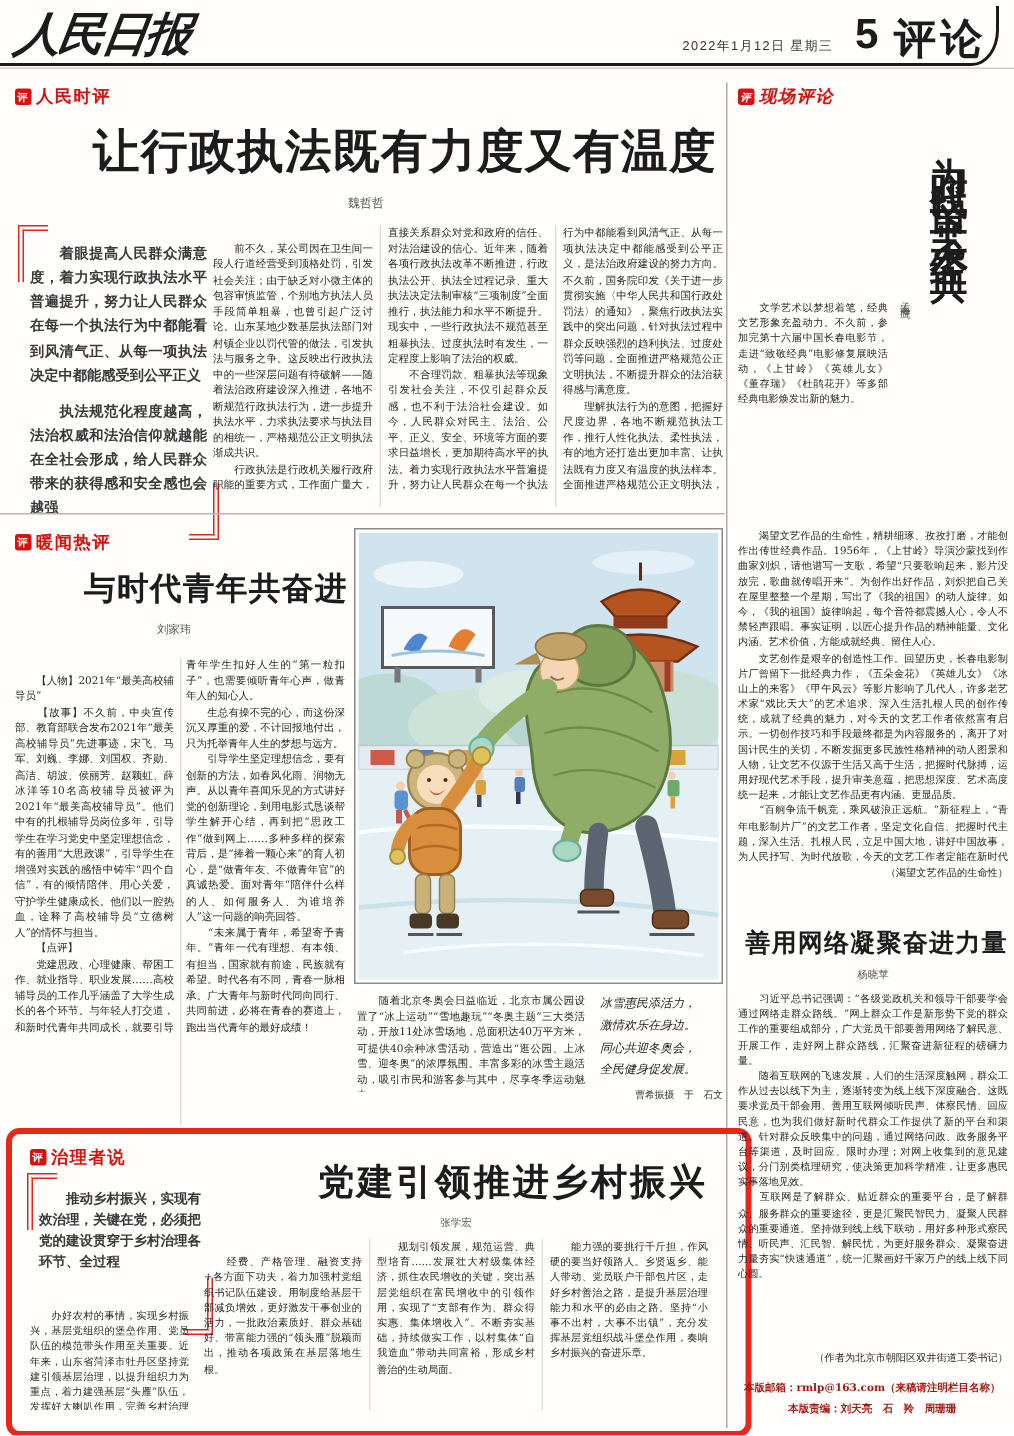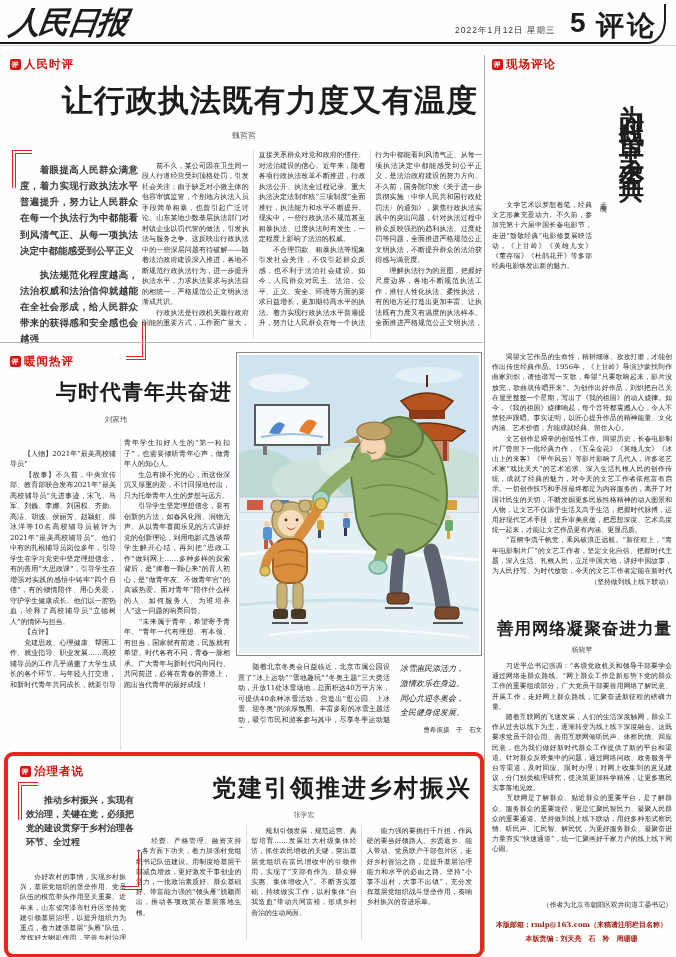--- a/index.html
+++ b/index.html
@@ -31,21 +31,21 @@
   .pq::after{content:"";position:absolute;right:0;bottom:0;width:16px;height:34px;
              border-right:4px double #e0251c;border-bottom:4px double #e0251c;}
   
   .bodytxt{font-size:7px;line-height:1.5;text-align:justify;color:#262626;
            white-space:pre-line;overflow:hidden;}
   .cols3{column-count:3;column-gap:10px;column-rule:1px solid #ddd;}
   .cols2{column-count:2;column-gap:8px;column-rule:1px solid #ddd;}
   .rule-h{border-top:1px solid #b5b5b5;}
   .rule-v{border-left:1px solid #aaa;}
   
-  .redbox{left:4px;top:752px;width:472px;height:198px;border:4px solid #e8271b;border-radius:9px;}
+  .redbox{left:4px;top:752px;width:472px;height:198px;border:4px solid #e8271b;border-radius:9px;padding-left:17px;}
   
   .vhead{writing-mode:vertical-rl;text-orientation:upright;font-weight:900;
          font-size:25px;letter-spacing:9px;}
   .vauthor{writing-mode:vertical-rl;text-orientation:upright;font-size:7px;color:#555;letter-spacing:2px;}
   .attr{text-align:right;font-size:6.8px;color:#262626;}
   .footerline{text-align:center;font-size:7px;font-weight:bold;color:#9f1b10;}
   .poem{font-style:italic;font-size:8px;line-height:1.85;white-space:pre-line;color:#222;}
   .illo-frame{border:1px solid #8a8a8a;padding:2px;background:#fff;}
 </style>
 </head>
@@ -230,31 +230,31 @@
     <div class="abs bodytxt" style="left:12px;top:116px;width:106px;height:68px;font-size:6.8px;">　　办好农村的事情，实现乡村振兴，基层党组织的堡垒作用、党员队伍的模范带头作用至关重要。近年来，山东省菏泽市牡丹区坚持党建引领基层治理，以提升组织力为重点，着力建强基层“头雁”队伍，发挥好大喇叭作用，完善乡村治理体系，不断夯实乡村振兴的组织基础。</div>
     <div class="abs h1 sans" style="left:128px;top:16px;width:336px;font-size:24px;letter-spacing:2px;">党建引领推进乡村振兴</div>
     <div class="abs author" style="left:128px;top:54px;width:336px;font-size:7px;">张学宏</div>
     <div class="abs bodytxt cols3" style="left:128px;top:70px;width:336px;height:114px;font-size:6.8px;">
       <span>　　经费、产格管理、融资支持+各方面下功夫，着力加强村党组织书记队伍建设。用制度给基层干部减负增效，更好激发干事创业的活力，一批政治素质好、群众基础好、带富能力强的“领头雁”脱颖而出，推动各项政策在基层落地生根。</span>
       <span>　　规划引领发展，规范运营、典型培育……发展壮大村级集体经济，抓住农民增收的关键，突出基层党组织在富民增收中的引领作用，实现了“支部有作为、群众得实惠、集体增收入”。不断夯实基础，持续做实工作，以村集体“自我造血”带动共同富裕，形成乡村善治的生动局面。</span>
       <span>　　能力强的要挑行千斤担，作风硬的要当好领路人。乡贤返乡、能人带动、党员联户干部包片区，走好乡村善治之路，是提升基层治理能力和水平的必由之路。坚持“小事不出村，大事不出镇”，充分发挥基层党组织战斗堡垒作用，奏响乡村振兴的奋进乐章。</span>
     </div>
   </div>
 
-  <div class="abs sec-label sans" style="left:492px;top:57px;">
+  <div class="abs sec-label sans" style="left:492px;top:57px;font-style:italic;">
     <span class="seclogo">评</span>
     <span>现场评论</span>
   </div>
   <div class="abs bodytxt" style="left:492px;top:200px;width:100px;height:144px;font-size:6.8px;">　　文学艺术以梦想着笔，经典文艺形象充盈动力。不久前，参加完第十六届中国长春电影节，走进“致敬经典”电影修复展映活动，《上甘岭》《英雄儿女》《董存瑞》《杜鹃花开》等多部经典电影焕发出新的魅力。</div>
   <div class="abs vhead sans" style="left:616px;top:84px;height:266px;">为时代留下艺术经典</div>
   <div class="abs vauthor" style="left:598px;top:196px;height:60px;">孟海鹰</div>
   <div class="abs bodytxt" style="left:492px;top:352px;width:180px;height:222px;font-size:6.8px;">　　渴望文艺作品的生命性，精耕细琢、孜孜打磨，才能创作出传世经典作品。1956年，《上甘岭》导演沙蒙找到作曲家刘炽，请他谱写一支歌，希望“只要歌响起来，影片没放完，歌曲就传唱开来”。为创作出好作品，刘炽把自己关在屋里整整一个星期，写出了《我的祖国》的动人旋律。如今，《我的祖国》旋律响起，每个音符都震撼人心，令人不禁轻声跟唱。事实证明，以匠心提升作品的精神能量、文化内涵、艺术价值，方能成就经典、留住人心。
 　　文艺创作是艰辛的创造性工作。回望历史，长春电影制片厂曾留下一批经典力作，《五朵金花》《英雄儿女》《冰山上的来客》《甲午风云》等影片影响了几代人，许多老艺术家“戏比天大”的艺术追求、深入生活扎根人民的创作传统，成就了经典的魅力，对今天的文艺工作者依然富有启示。一切创作技巧和手段最终都是为内容服务的，离开了对国计民生的关切，不断发掘更多民族性格精神的动人图景和人物，让文艺不仅源于生活又高于生活，把握时代脉搏，运用好现代艺术手段，提升审美意蕴，把思想深度、艺术高度统一起来，才能让文艺作品更有内涵、更显品质。
 　　“百舸争流千帆竞，乘风破浪正远航。”新征程上，“青年电影制片厂”的文艺工作者，坚定文化自信、把握时代主题，深入生活、扎根人民，立足中国大地，讲好中国故事，为人民抒写、为时代放歌，今天的文艺工作者定能在新时代创作出更多艺术经典。</div>
-  <div class="abs attr" style="left:492px;top:577px;width:180px;">（坚持做到线上线下联动）</div>
+  <div class="abs attr" style="left:492px;top:577px;width:180px;">（渴望文艺作品的生命性）</div>
 
   <div class="abs h1 sans" style="left:492px;top:618px;width:180px;font-size:16.5px;letter-spacing:1px;">善用网络凝聚奋进力量</div>
   <div class="abs author" style="left:492px;top:645px;width:180px;font-size:7px;">杨晓苹</div>
   <div class="abs bodytxt" style="left:492px;top:661px;width:180px;height:238px;font-size:6.8px;">　　习近平总书记强调：“各级党政机关和领导干部要学会通过网络走群众路线。”网上群众工作是新形势下党的群众工作的重要组成部分，广大党员干部要善用网络了解民意、开展工作，走好网上群众路线，汇聚奋进新征程的磅礴力量。
 　　随着互联网的飞速发展，人们的生活深度触网，群众工作从过去以线下为主，逐渐转变为线上线下深度融合。这既要求党员干部会用、善用互联网倾听民声、体察民情、回应民意，也为我们做好新时代群众工作提供了新的平台和渠道。针对群众反映集中的问题，通过网络问政、政务服务平台等渠道，及时回应、限时办理；对网上收集到的意见建议，分门别类梳理研究，使决策更加科学精准，让更多惠民实事落地见效。
 　　互联网是了解群众、贴近群众的重要平台，是了解群众、服务群众的重要途径，更是汇聚民智民力、凝聚人民群众的重要通道。坚持做到线上线下联动，用好多种形式察民情、听民声、汇民智、解民忧，为更好服务群众、凝聚奋进力量夯实“快速通道”，统一汇聚画好千家万户的线上线下同心圆。</div>
   <div class="abs attr" style="left:492px;top:900px;width:180px;text-align:right;">（作者为北京市朝阳区双井街道工委书记）</div>
 
   <div class="abs footerline" style="left:487px;top:920px;width:189px;">本版邮箱：rmlp@163.com（来稿请注明栏目名称）</div>
   <div class="abs footerline" style="left:487px;top:934px;width:189px;">本版责编：刘天亮　石　羚　周珊珊</div>

